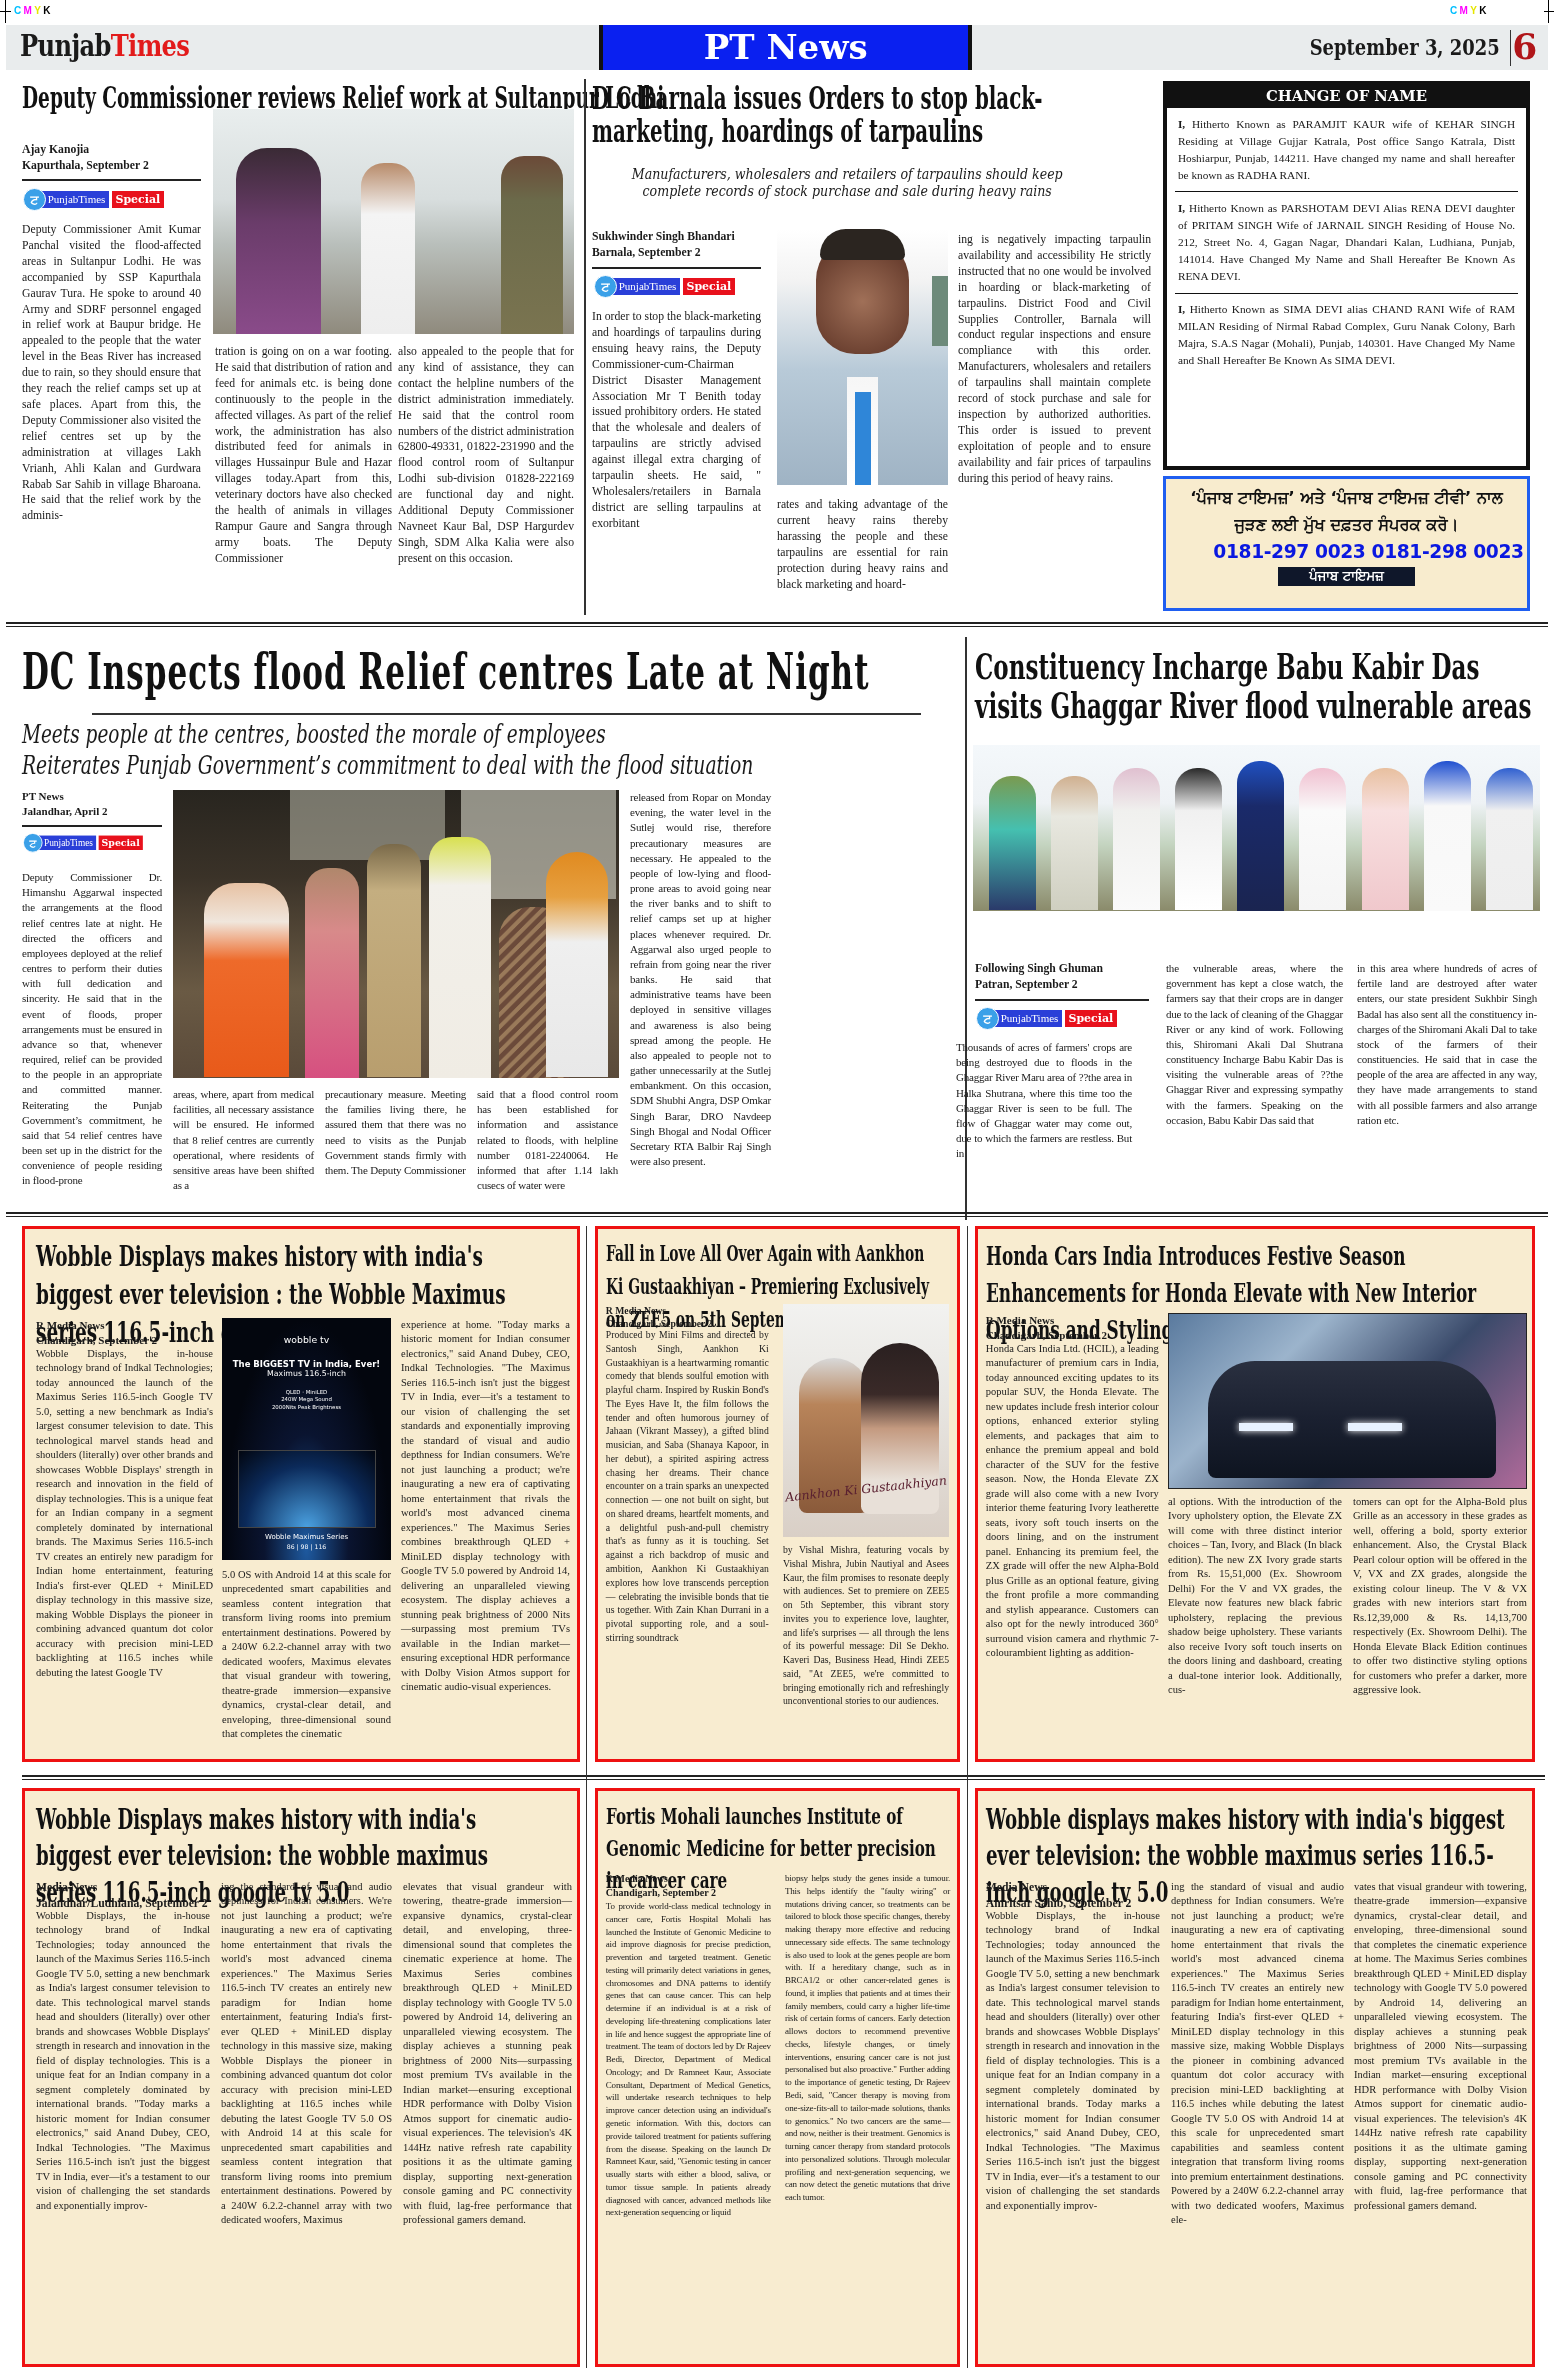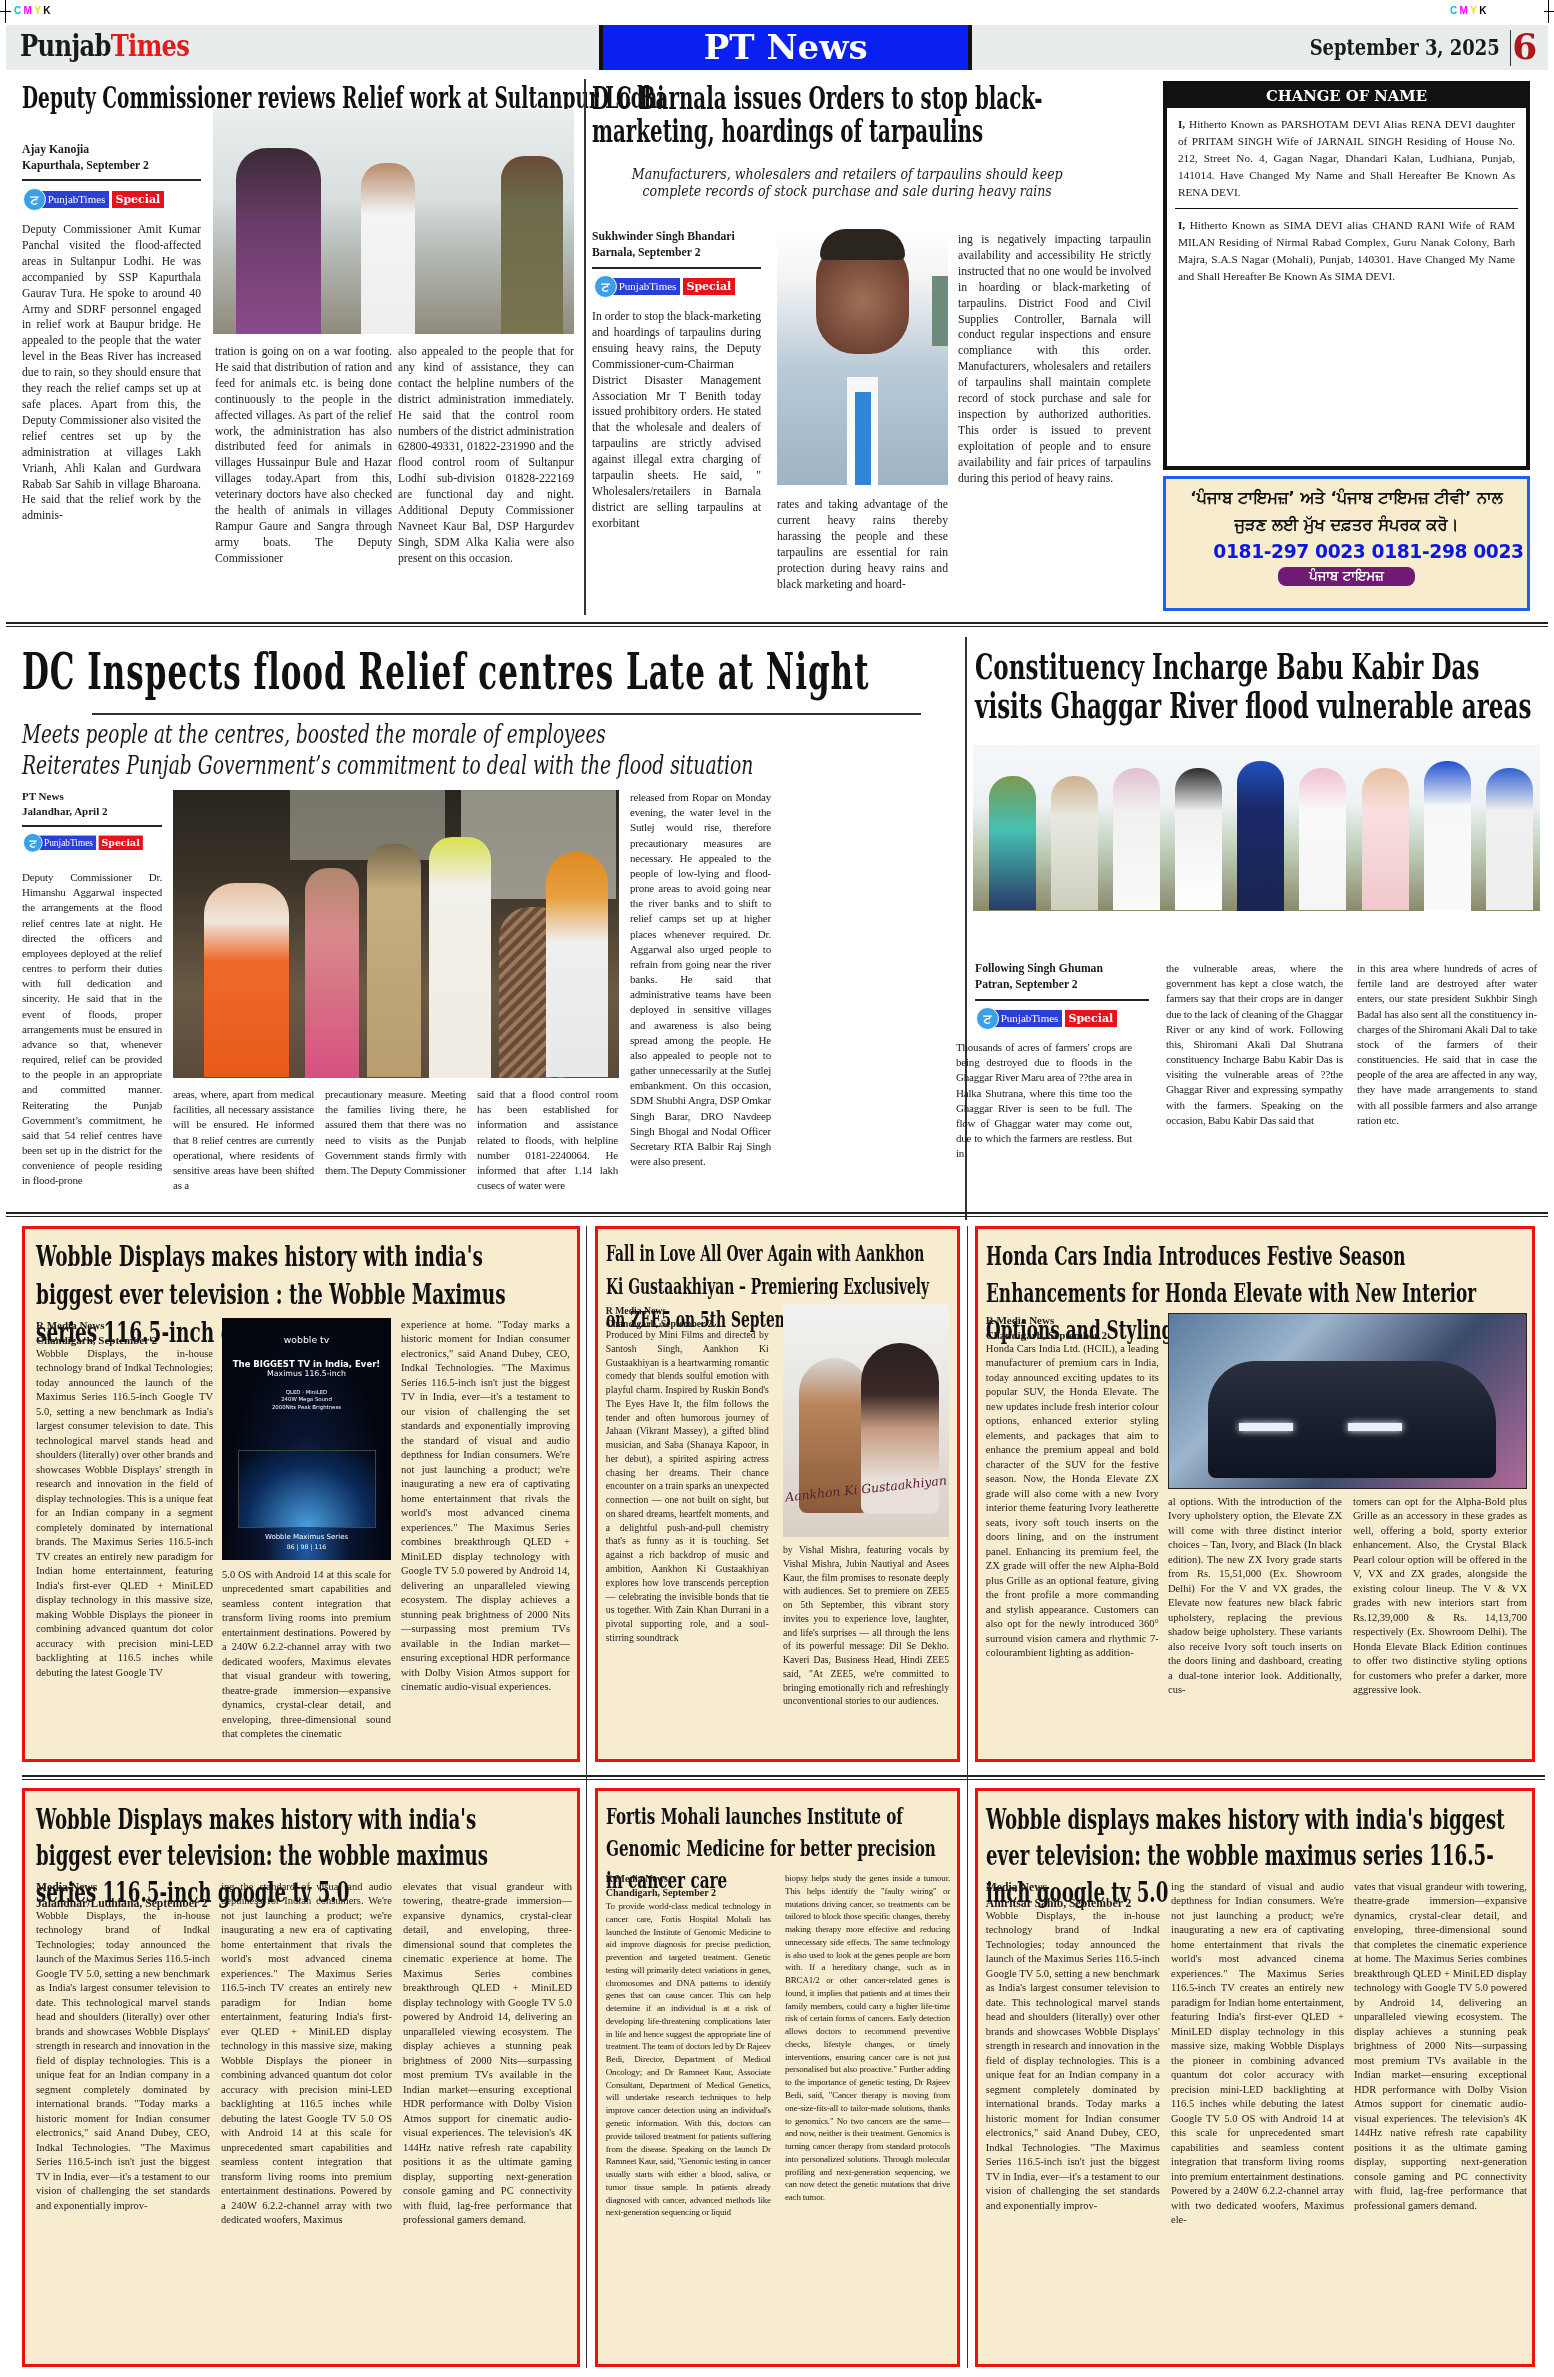--- a/index.html
+++ b/index.html
@@ -43,21 +43,21 @@
   .con-box { position: absolute; left: 1163px; top: 81px; width: 367px; height: 389px; border: 4.7px solid #111; background: #fff; }
   .con-title { background: #111; color: #fff; text-align: center; font-family: "DejaVu Serif", serif; font-weight: bold; font-size: 14.8px; height: 23px; line-height: 22px; }
   .con-item { margin: 0 7.8px; padding: 7.8px 3.1px; font-family: "Liberation Serif", serif; font-size: 11.3px; line-height: 1.5; text-align: justify; border-bottom: 1.6px solid #111; }
   .con-item:last-child { border-bottom: none; }
   .con-item b { font-weight: bold; }
 
   
   .contact-ad { position: absolute; left: 1163px; top: 476px; width: 367px; height: 135px; border: 3.9px solid #1f5ef0; background: #f8ecce; text-align: center; }
   .contact-ad .pa { font-family: "DejaVu Sans", sans-serif; font-weight: bold; font-size: 16.3px; line-height: 26.4px; color: #111; padding-top: 6.2px; }
   .contact-ad .phones { font-family: "DejaVu Sans", sans-serif; font-weight: bold; font-size: 18.7px; color: #0a18e0; letter-spacing: -0.4px; margin-top: 3.1px; margin-left: 44px; }
-  .contact-ad .logo-strip { display: inline-block; margin-top: 4.7px; background: #701a75; color: #fff; font-family: "DejaVu Sans", sans-serif; font-weight: bold; font-size: 13.2px; padding: 1.6px 31px; border-radius: 8px; }
+  .contact-ad .logo-strip { display: inline-block; margin-top: 4.7px; background: #0f172a; color: #fff; font-family: "DejaVu Sans", sans-serif; font-weight: bold; font-size: 13.2px; padding: 1.6px 31px; }
 
   
   .ad { position: absolute; background: #f8ecd0; border: 3.9px solid #ee1111; }
   .ad .hl { position: absolute; }
   .ad .body { font-size: 10.5px; line-height: 1.38; }
 </style>
 </head>
 <body>
 
 <div class="crop" style="left:4.7px;"></div>
@@ -115,20 +115,21 @@
   <div class="abs" style="left:43px; top:0; width:85px; height:31px; border-radius:39px 39px 7.8px 7.8px; background:#2b2520;"></div>
   <div class="abs" style="left:70px; top:148px; width:31px; height:109px; background:linear-gradient(180deg,#f6f6f6,#fff);"></div>
   <div class="abs" style="left:78px; top:163px; width:15.5px; height:93px; background:#2f86d8;"></div>
   <div class="abs" style="left:155px; top:47px; width:18.7px; height:70px; background:#6d8a7a;"></div>
 </div>
 <div class="abs body" style="left:777px; top:497px; width:171px;">rates and taking advantage of the current heavy rains thereby harassing the people and these tarpaulins are essential for rain protection during heavy rains and black marketing and hoard-</div>
 <div class="abs body" style="left:958px; top:232px; width:193px;">ing is negatively impacting tarpaulin availability and accessibility He strictly instructed that no one would be involved in hoarding or black-marketing of tarpaulins. District Food and Civil Supplies Controller, Barnala will conduct regular inspections and ensure compliance with this order. Manufacturers, wholesalers and retailers of tarpaulins shall maintain complete record of stock purchase and sale for inspection by authorized authorities. This order is issued to prevent exploitation of people and to ensure availability and fair prices of tarpaulins during this period of heavy rains.</div>
 
 <div class="con-box">
   <div class="con-title">CHANGE OF NAME</div>
+  <div class="con-item"><b>I,</b> <span>Hitherto Known as PARAMJIT KAUR wife of KEHAR SINGH Residing at Village Gujjar Katrala, Post office Sango Katrala, Distt Hoshiarpur, Punjab, 144211. Have changed my name and shall hereafter be known as RADHA RANI.</span></div>
   <div class="con-item"><b>I,</b> <span>Hitherto Known as PARSHOTAM DEVI Alias RENA DEVI daughter of PRITAM SINGH Wife of JARNAIL SINGH Residing of House No. 212, Street No. 4, Gagan Nagar, Dhandari Kalan, Ludhiana, Punjab, 141014.  Have Changed My Name and Shall Hereafter Be Known As RENA DEVI.</span></div>
   <div class="con-item"><b>I,</b> <span>Hitherto Known as SIMA DEVI alias CHAND RANI Wife of RAM MILAN Residing of Nirmal Rabad Complex, Guru Nanak Colony, Barh Majra, S.A.S Nagar (Mohali), Punjab, 140301.  Have Changed My Name and Shall Hereafter Be Known As SIMA DEVI.</span></div>
 </div>
 
 <div class="contact-ad">
   <div class="pa">‘ਪੰਜਾਬ ਟਾਇਮਜ਼’ ਅਤੇ ‘ਪੰਜਾਬ ਟਾਇਮਜ਼ ਟੀਵੀ’ ਨਾਲ</div>
   <div class="pa" style="padding-top:0">ਜੁੜਣ ਲਈ ਮੁੱਖ ਦਫ਼ਤਰ ਸੰਪਰਕ ਕਰੋ।</div>
   <div class="phones">0181-297 0023 0181-298 0023</div>
   <div class="logo-strip">ਪੰਜਾਬ ਟਾਇਮਜ਼</div>
 </div>

